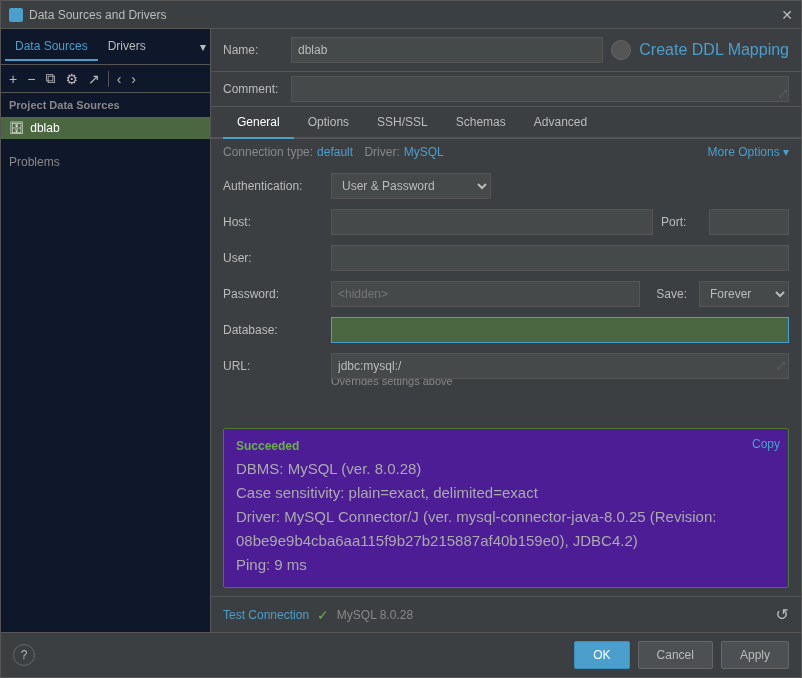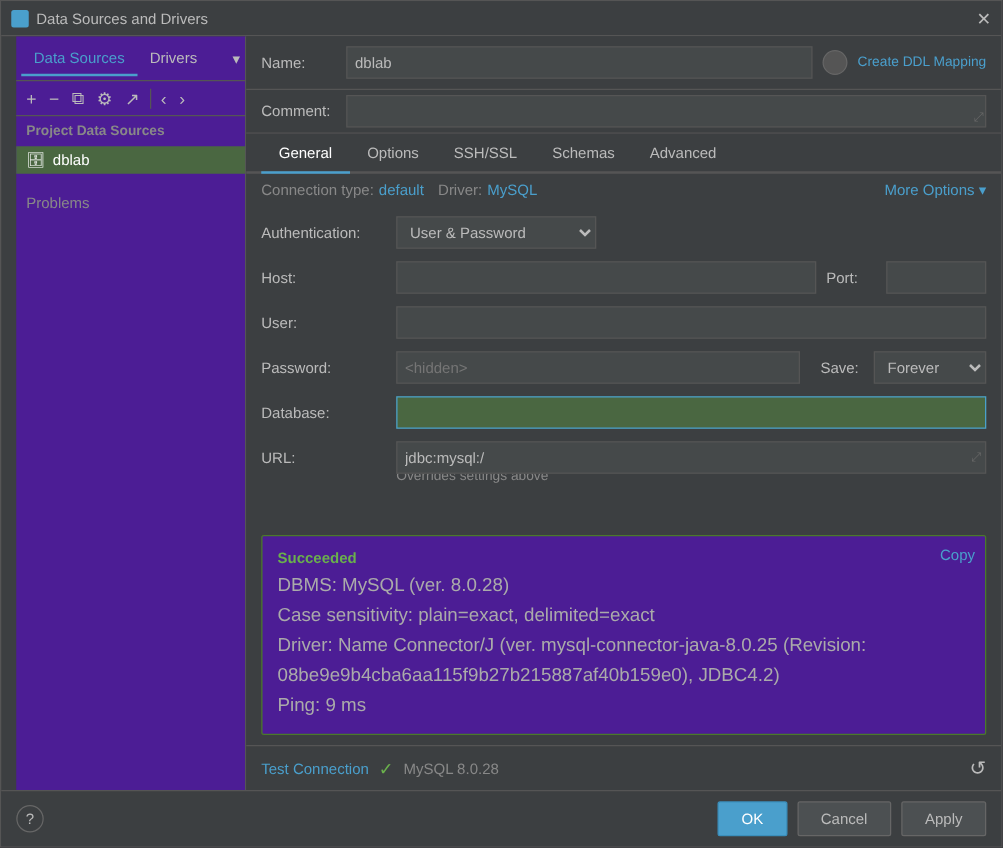--- a/index.html
+++ b/index.html
@@ -53,26 +53,25 @@
       border: none;
       line-height: 1;
     }
     .main-content {
       display: flex;
       flex: 1;
       overflow: hidden;
     }
     
     .left-panel {
-      width: 184px;
-      background: #4c1d95;
+      width: 210px;
+      background: #0f172a;
       border-right: 1px solid #555;
       display: flex;
       flex-direction: column;
-      margin-left: 12px;
     }
     .top-tabs {
       display: flex;
       align-items: center;
       border-bottom: 1px solid #555;
       height: 36px;
       padding: 0 4px;
     }
     .top-tab {
       padding: 6px 10px;
@@ -176,21 +175,21 @@
       color: #bbb;
       cursor: pointer;
       font-size: 10px;
       display: flex;
       align-items: center;
       justify-content: center;
     }
     .create-ddl-link {
       color: #4a9fcc;
       cursor: pointer;
-      font-size: 11px;
+      font-size: 16px;
       text-decoration: none;
     }
     .comment-row {
       display: flex;
       align-items: center;
       padding: 4px 12px;
       gap: 8px;
       border-bottom: 1px solid #555;
     }
     .comment-label {
@@ -546,21 +545,21 @@
           <div class="overrides-text">Overrides settings above</div>
         </div>
       </div>
 
       <div class="success-box">
         <div class="success-header">Succeeded</div>
         <button class="copy-btn">Copy</button>
         <div class="success-content">
           <div>DBMS: MySQL (ver. 8.0.28)</div>
           <div>Case sensitivity: plain=exact, delimited=exact</div>
-          <div>Driver: Name Connector/J (ver. mysql-connector-java-8.0.25 (Revision:</div>
+          <div>Driver: MySQL Connector/J (ver. mysql-connector-java-8.0.25 (Revision:</div>
           <div>08be9e9b4cba6aa115f9b27b215887af40b159e0), JDBC4.2)</div>
           <div>Ping: 9 ms</div>
         </div>
       </div>
 
       <div class="bottom-bar">
         <button class="test-conn-btn">Test Connection</button>
         <span class="test-conn-check">✓</span>
         <span class="test-conn-version">MySQL 8.0.28</span>
         <button class="refresh-btn" style="margin-left:auto;">↺</button>

